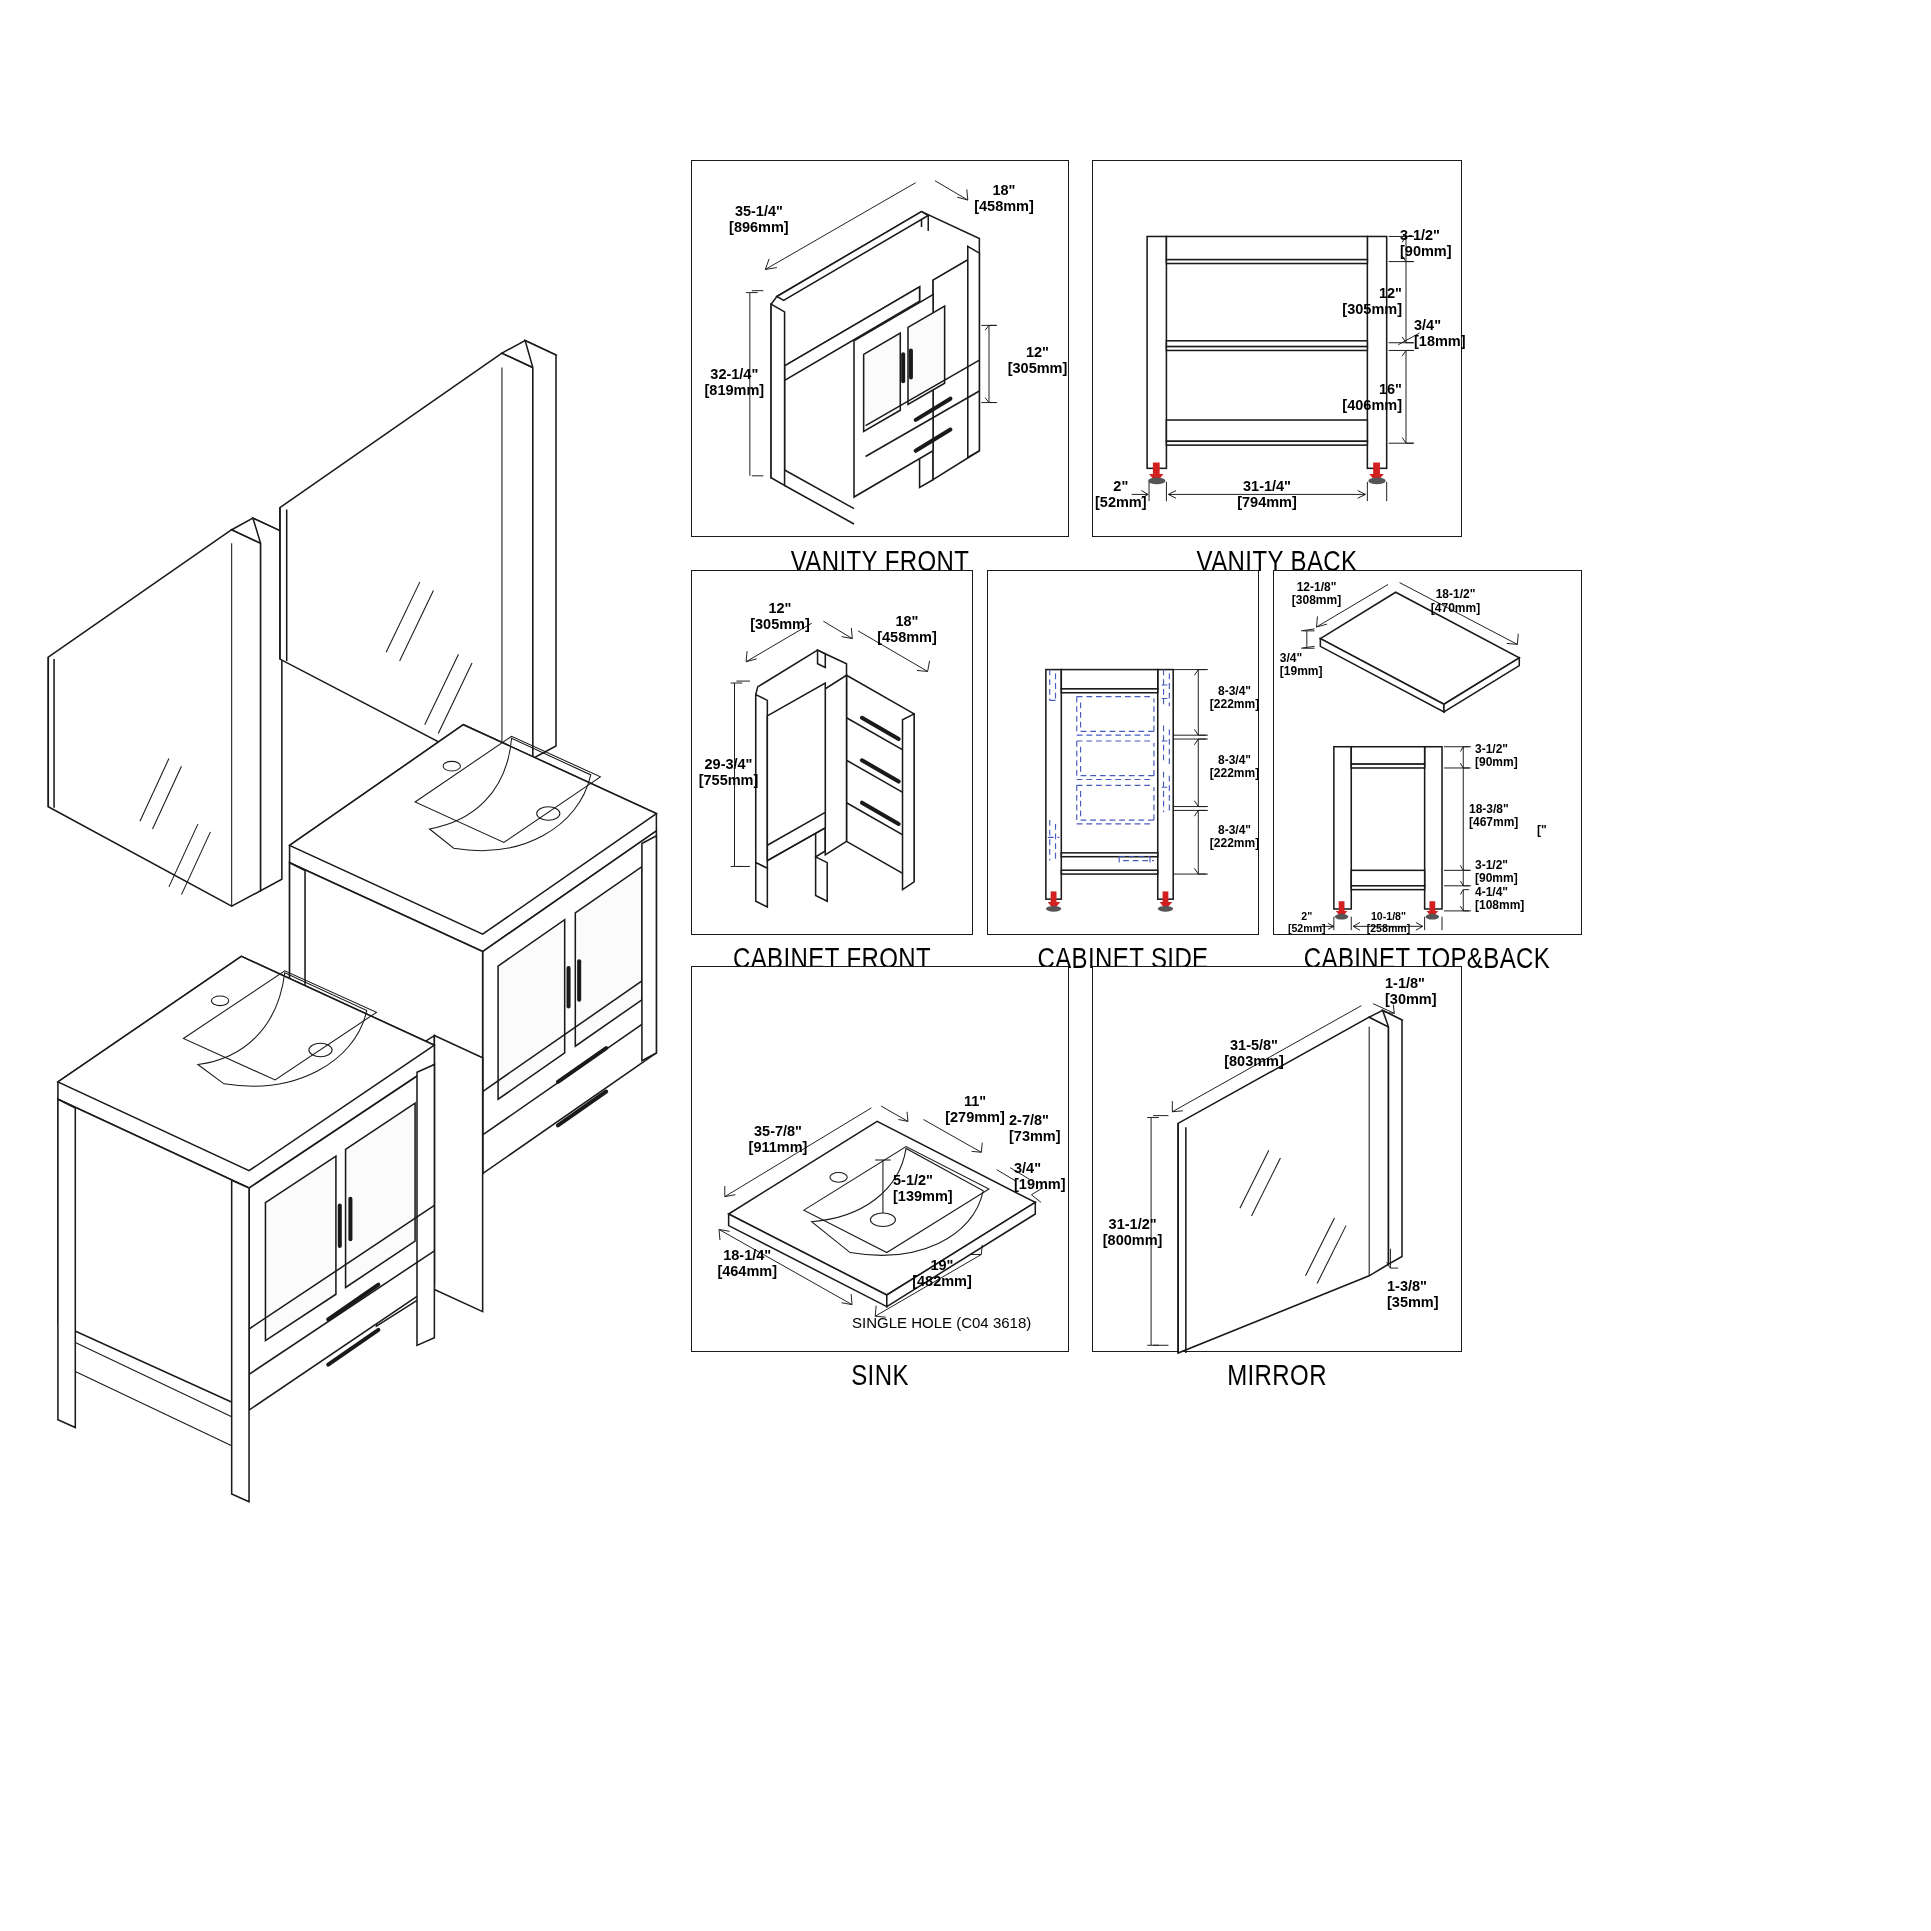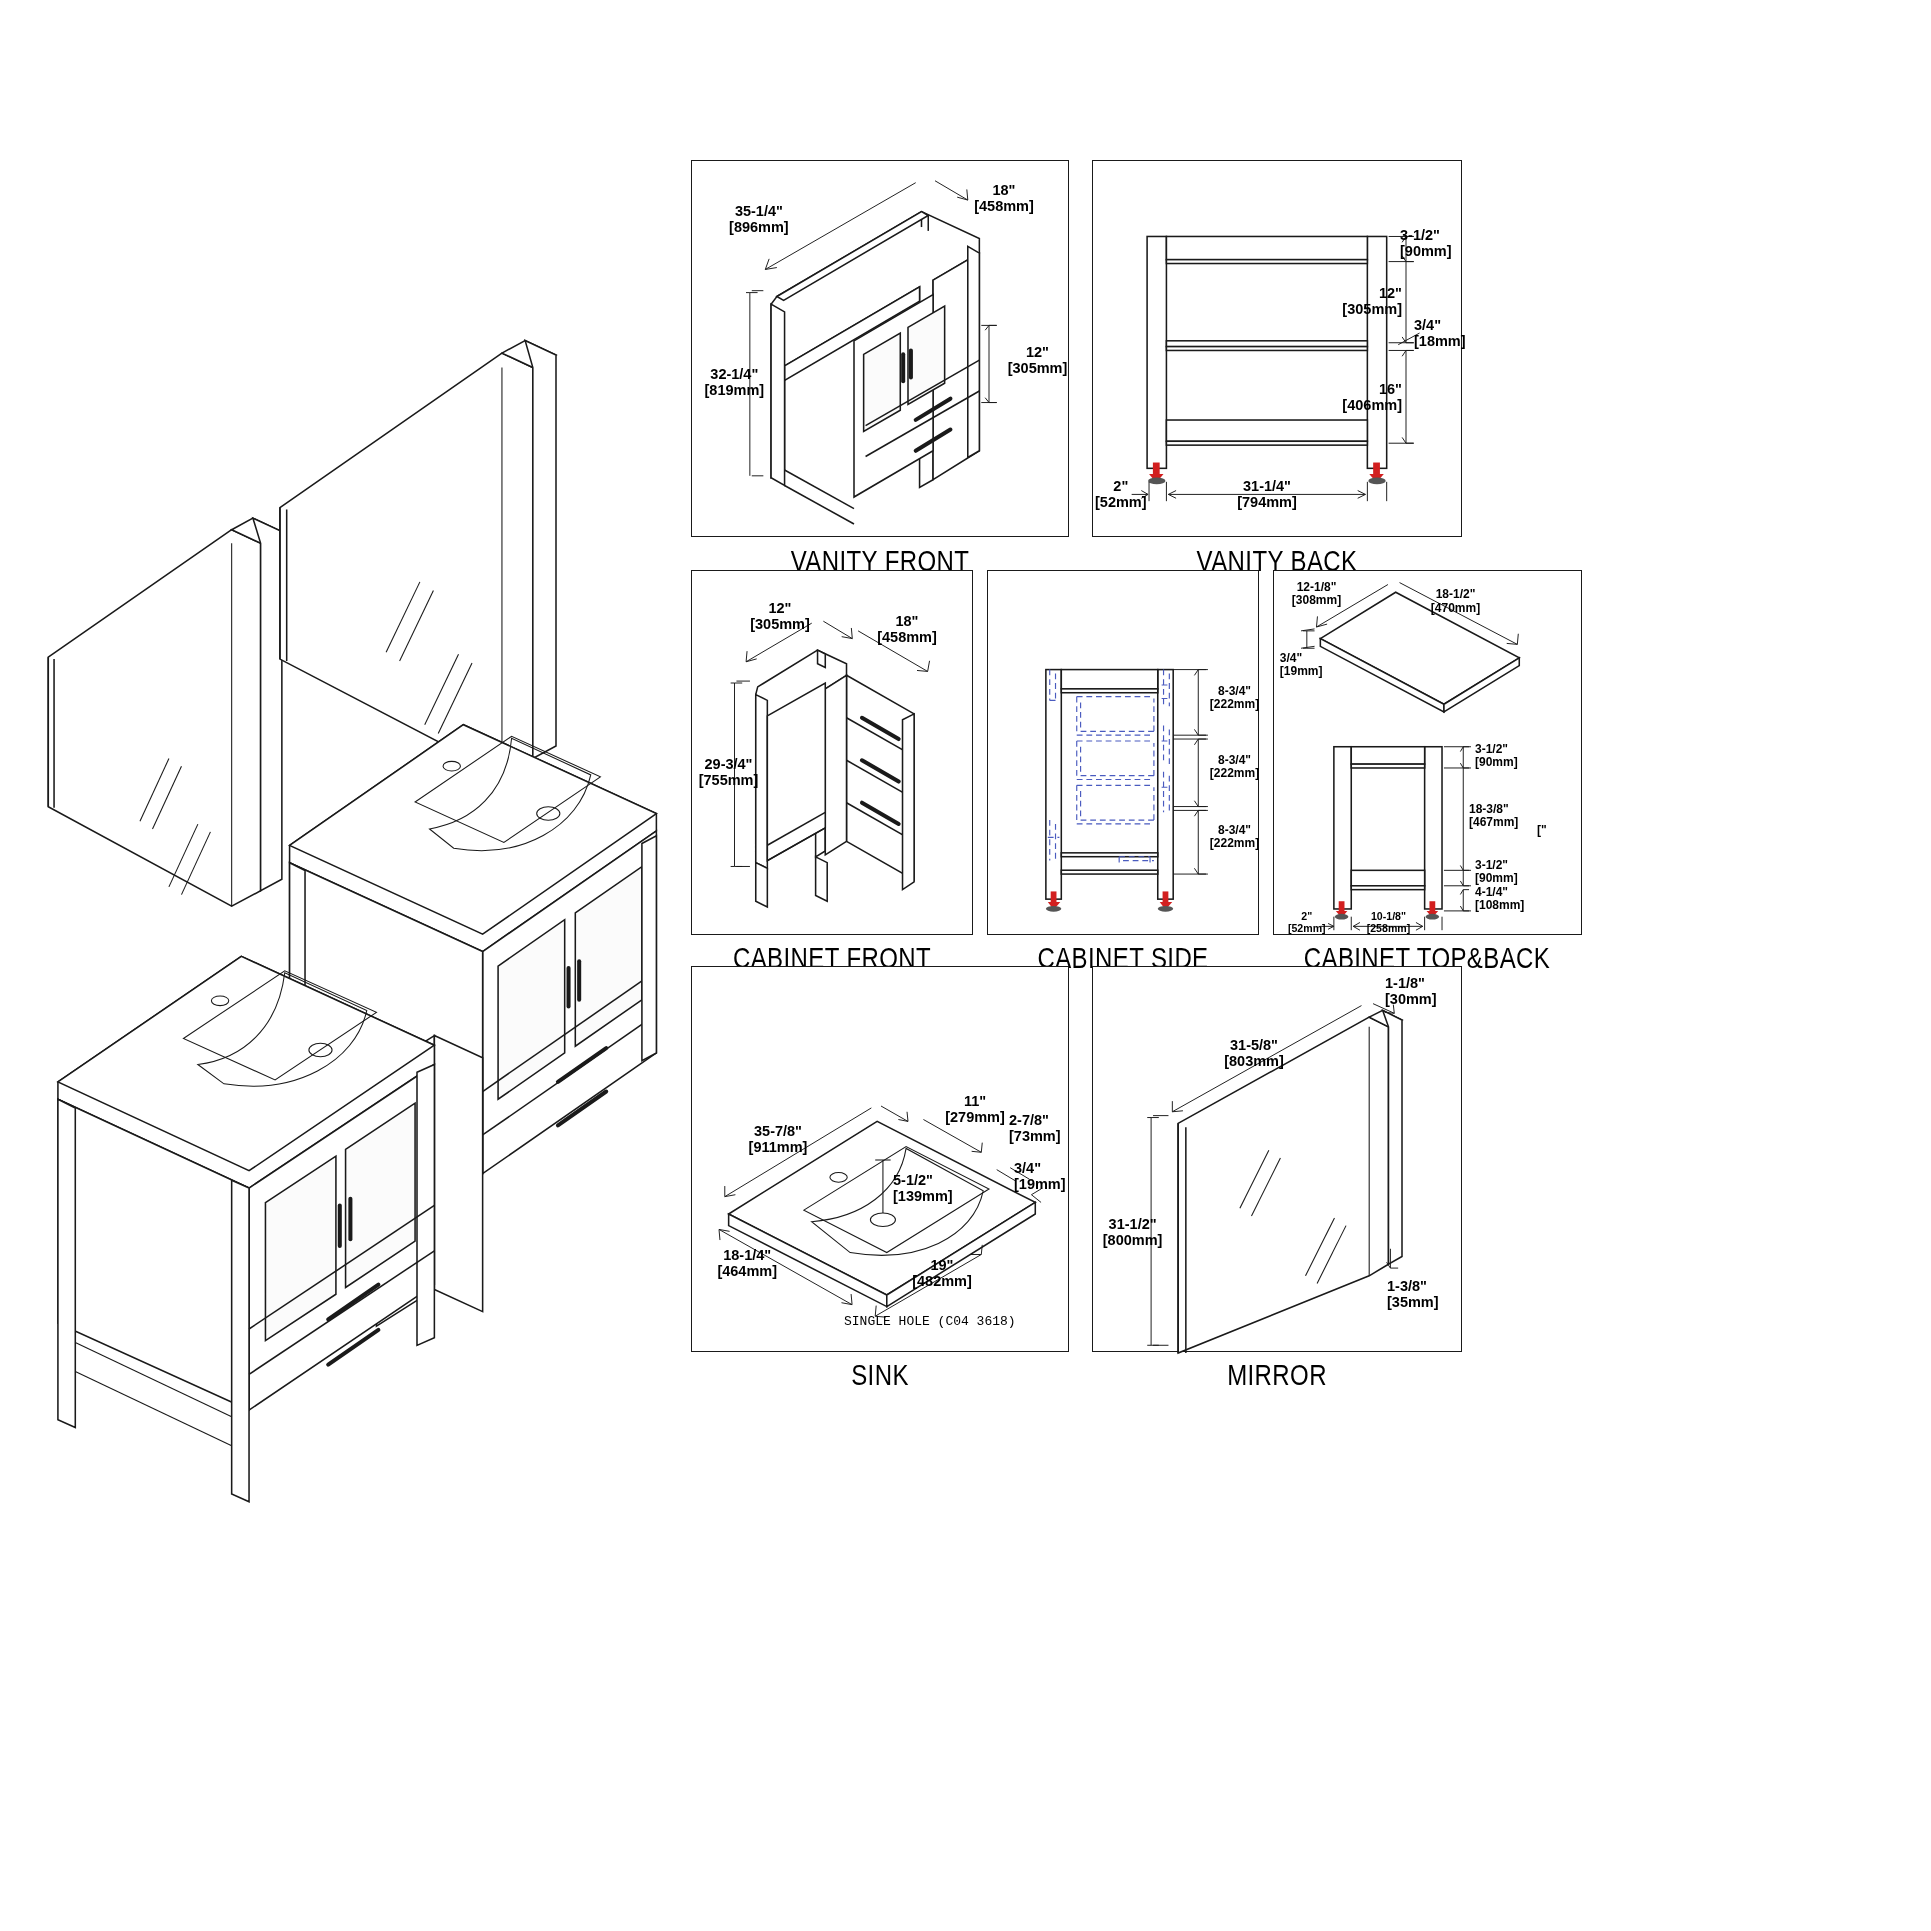--- a/index.html
+++ b/index.html
@@ -517,21 +517,21 @@
     <div>[73mm]</div>
   </div>
   <div class="dim" style="left:322px;top:193px;">
     <div>3/4"</div>
     <div>[19mm]</div>
   </div>
   <div class="dim" style="left:201px;top:205px;">
     <div>5-1/2"</div>
     <div>[139mm]</div>
   </div>
-  <div class="dim" style="left:152px;top:348px;font-weight:normal;font-size:13px;font-family:Liberation Mono, monospace;">SINGLE HOLE (C04 3618)</div>
+  <div class="dim" style="left:160px;top:348px;font-weight:normal;font-size:15px;">SINGLE HOLE (C04 3618)</div>
 </div>
 <div class="panel-title" style="left:691px;top:1358px;width:378px;">SINK</div>
 
 <div class="panel" style="left:1092px;top:966px;width:370px;height:386px;">
   <svg width="370" height="386" viewBox="0 0 383 400">
     <g>
 
       <polygon class="ln-f" points="88,162 286,52 306,62 306,308 286,320 88,400"></polygon>
       <polygon class="ln-f" points="286,52 300,45 320,55 306,62"></polygon>
       <polygon class="ln-f" points="300,45 320,55 320,300 306,308 306,62"></polygon>

